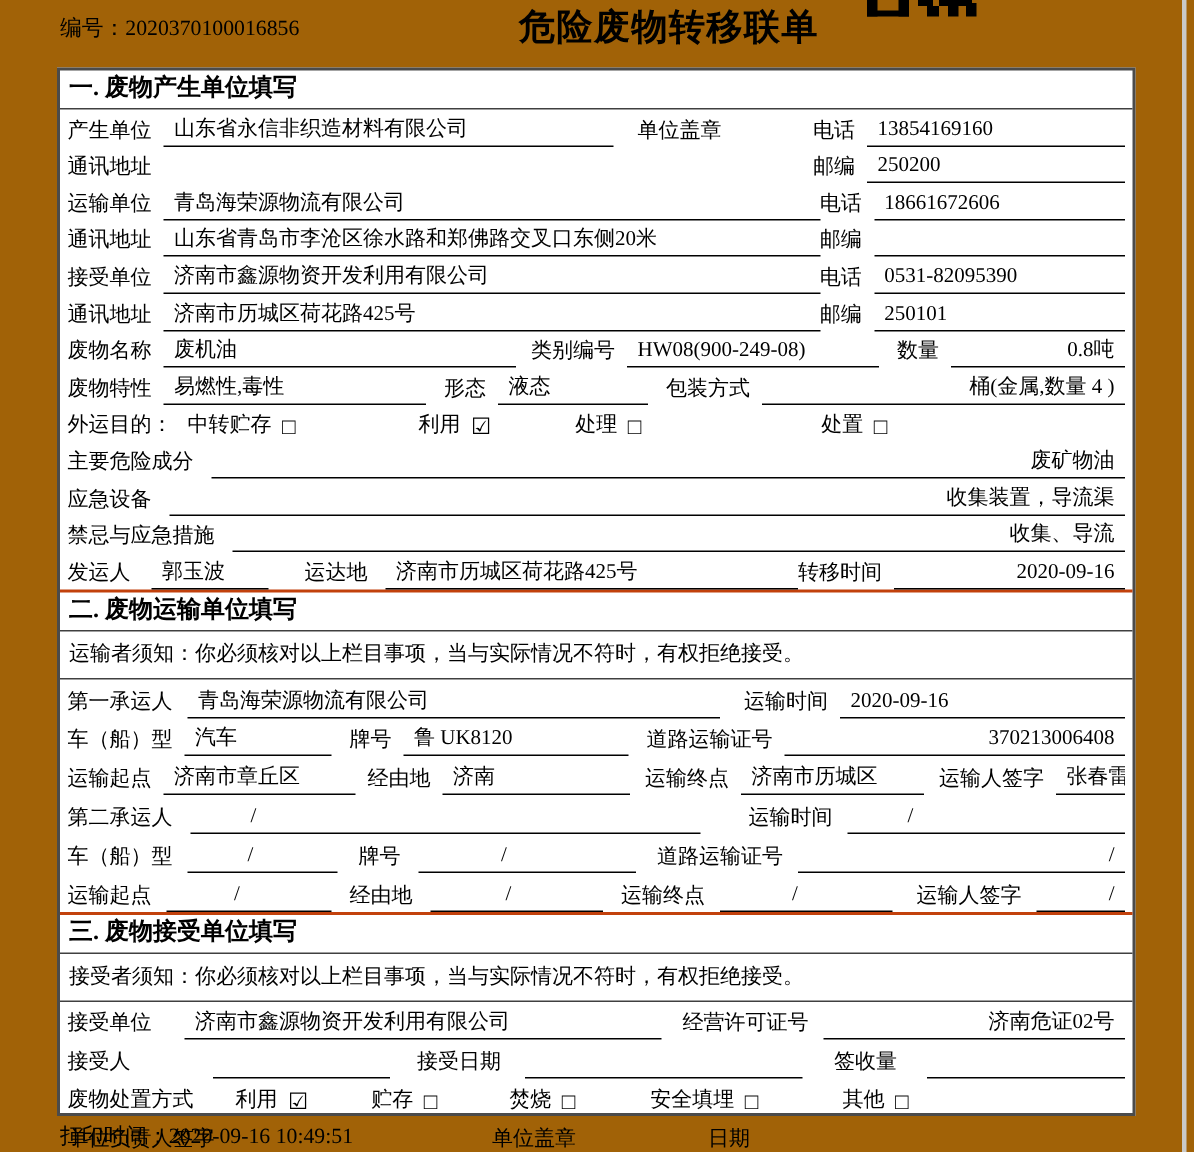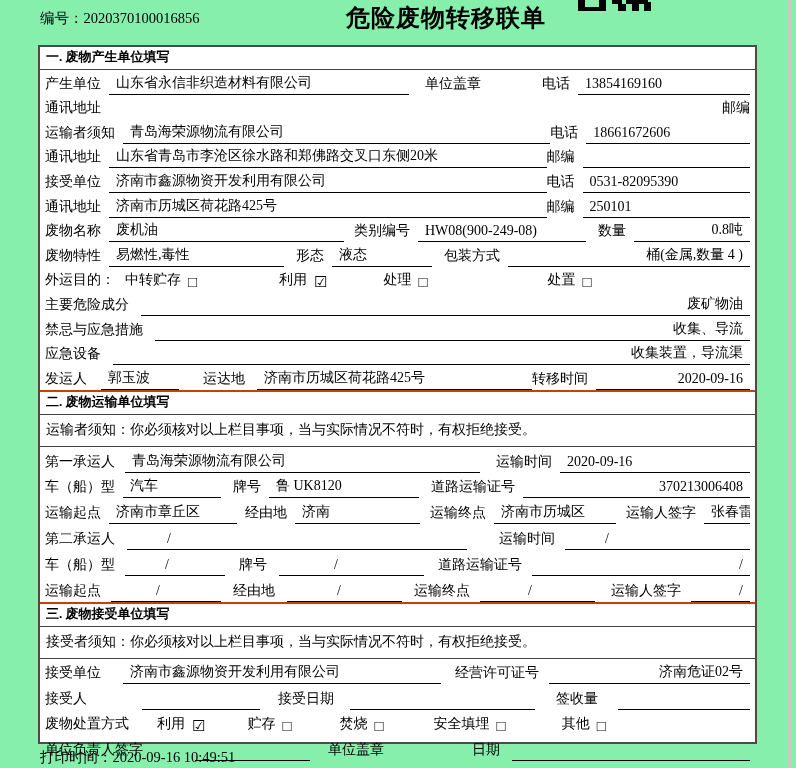--- a/index.html
+++ b/index.html
@@ -1,25 +1,25 @@
 <!DOCTYPE html>
 <html><head>
 <meta charset="utf-8">
 <style>
   html,body{margin:0;padding:0;background:#ffffff;}
-  .page{position:relative;width:796px;height:768px;background:#86efac;overflow:hidden;
+  .page{position:relative;width:796px;height:768px;background:#a16207;overflow:hidden;
         font-family:"Liberation Serif","DejaVu Serif",serif;font-size:14px;color:#000;}
   .doc-no{position:absolute;left:40px;top:9px;font-size:14.5px;}
   .doc-title{position:absolute;left:96px;right:0;top:2px;text-align:center;
              font-size:24px;font-weight:bold;letter-spacing:1px;}
   .qr{position:absolute;left:578px;top:0;}
   .scrollline{position:absolute;left:788px;top:0;width:3px;height:768px;background:#c9c9c9;}
   .formbox{position:absolute;left:38px;top:45px;width:719px;height:699px;
            border:2px solid #4b4b4b;box-sizing:border-box;background:#fff;}
-  .sh{font-weight:bold;font-size:13px;padding:1px 6px 3px;border-bottom:1px solid #404040;}
+  .sh{font-weight:bold;font-size:16px;padding:1px 6px 3px;border-bottom:1px solid #404040;}
   .sh-t{border-top:2px solid #c2410c;}
   .notice{height:31px;border-bottom:1px solid #404040;display:flex;align-items:center;padding:0 6px;}
   .r{display:flex;align-items:flex-end;box-sizing:border-box;padding:0 5px;}
   .s1 .r{height:24.6px;}
   .s2 .r{height:25.8px;}
   .s3 .r{height:25.5px;}
   .l{white-space:nowrap;padding-bottom:2px;}
   .v{border-bottom:1px solid #000;padding:0 7px 2px;white-space:nowrap;box-sizing:border-box;overflow:hidden;}
   .g{flex:1;text-align:right;}
   .ma{margin-left:auto;}
@@ -59,24 +59,25 @@
         <span class="l">产生单位</span>
         <span class="v" style="width:300px;margin-left:8px">山东省永信非织造材料有限公司</span>
         <span class="l" style="margin-left:16px">单位盖章</span>
         <span class="l ma">电话</span>
         <span class="v" style="width:172px;margin-left:8px">13854169160</span>
       </div>
 
       <div class="r">
         <span class="l">通讯地址</span>
         <span class="l ma">邮编</span>
-      </div>
-
-      <div class="r">
-        <span class="l">运输者须知</span>
+        <span class="v" style="width:172px;margin-left:8px">250200</span>
+      </div>
+
+      <div class="r">
+        <span class="l">运输单位</span>
         <span class="v" style="width:450px;margin-left:8px">青岛海荣源物流有限公司</span>
         <span class="l ma">电话</span>
         <span class="v" style="width:172px;margin-left:8px">18661672606</span>
       </div>
 
       <div class="r">
         <span class="l">通讯地址</span>
         <span class="v" style="width:450px;margin-left:8px">山东省青岛市李沧区徐水路和郑佛路交叉口东侧20米</span>
         <span class="l ma">邮编</span>
         <span class="v" style="width:172px;margin-left:8px"></span>
@@ -125,27 +126,27 @@
         <span class="l" style="margin-left:120px">处置</span>
         <span class="l cb">□</span>
       </div>
 
       <div class="r">
         <span class="l">主要危险成分</span>
         <span class="v g" style="margin-left:12px">废矿物油</span>
       </div>
 
       <div class="r">
+        <span class="l">应急设备</span>
+        <span class="v g" style="margin-left:12px">收集装置，导流渠</span>
+      </div>
+
+      <div class="r">
         <span class="l">禁忌与应急措施</span>
         <span class="v g" style="margin-left:12px">收集、导流</span>
-      </div>
-
-      <div class="r">
-        <span class="l">应急设备</span>
-        <span class="v g" style="margin-left:12px">收集装置，导流渠</span>
       </div>
 
       <div class="r">
         <span class="l">发运人</span>
         <span class="v" style="width:78px;margin-left:14px">郭玉波</span>
         <span class="l" style="margin-left:24px">运达地</span>
         <span class="v" style="width:275px;margin-left:12px">济南市历城区荷花路425号</span>
         <span class="l ma">转移时间</span>
         <span class="v g" style="margin-left:8px">2020-09-16</span>
       </div>

